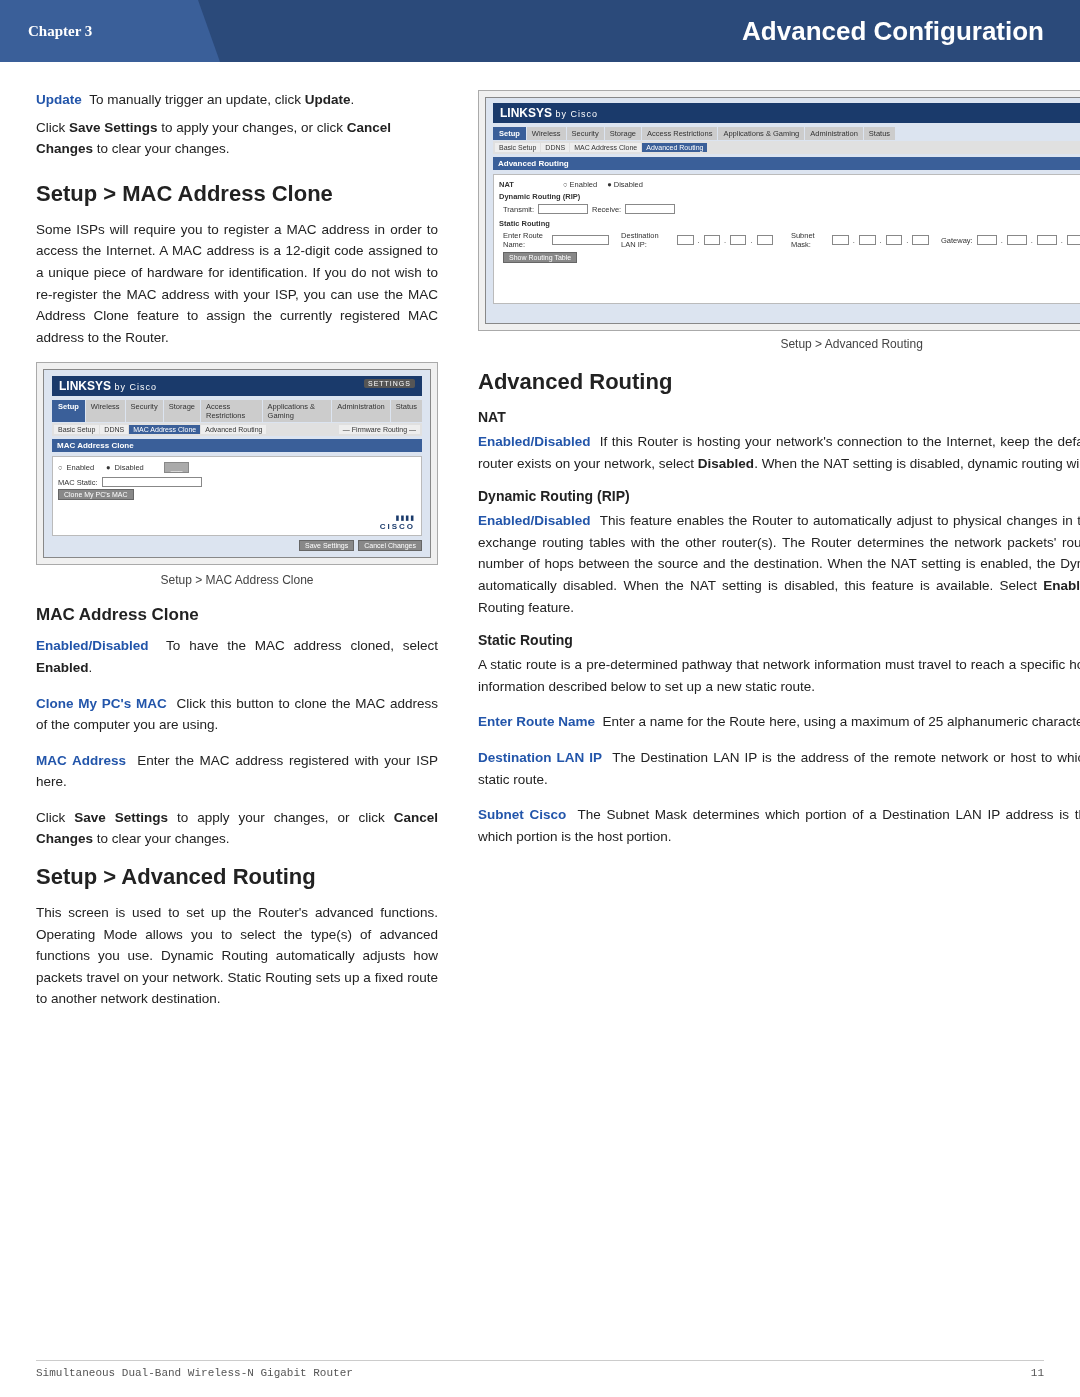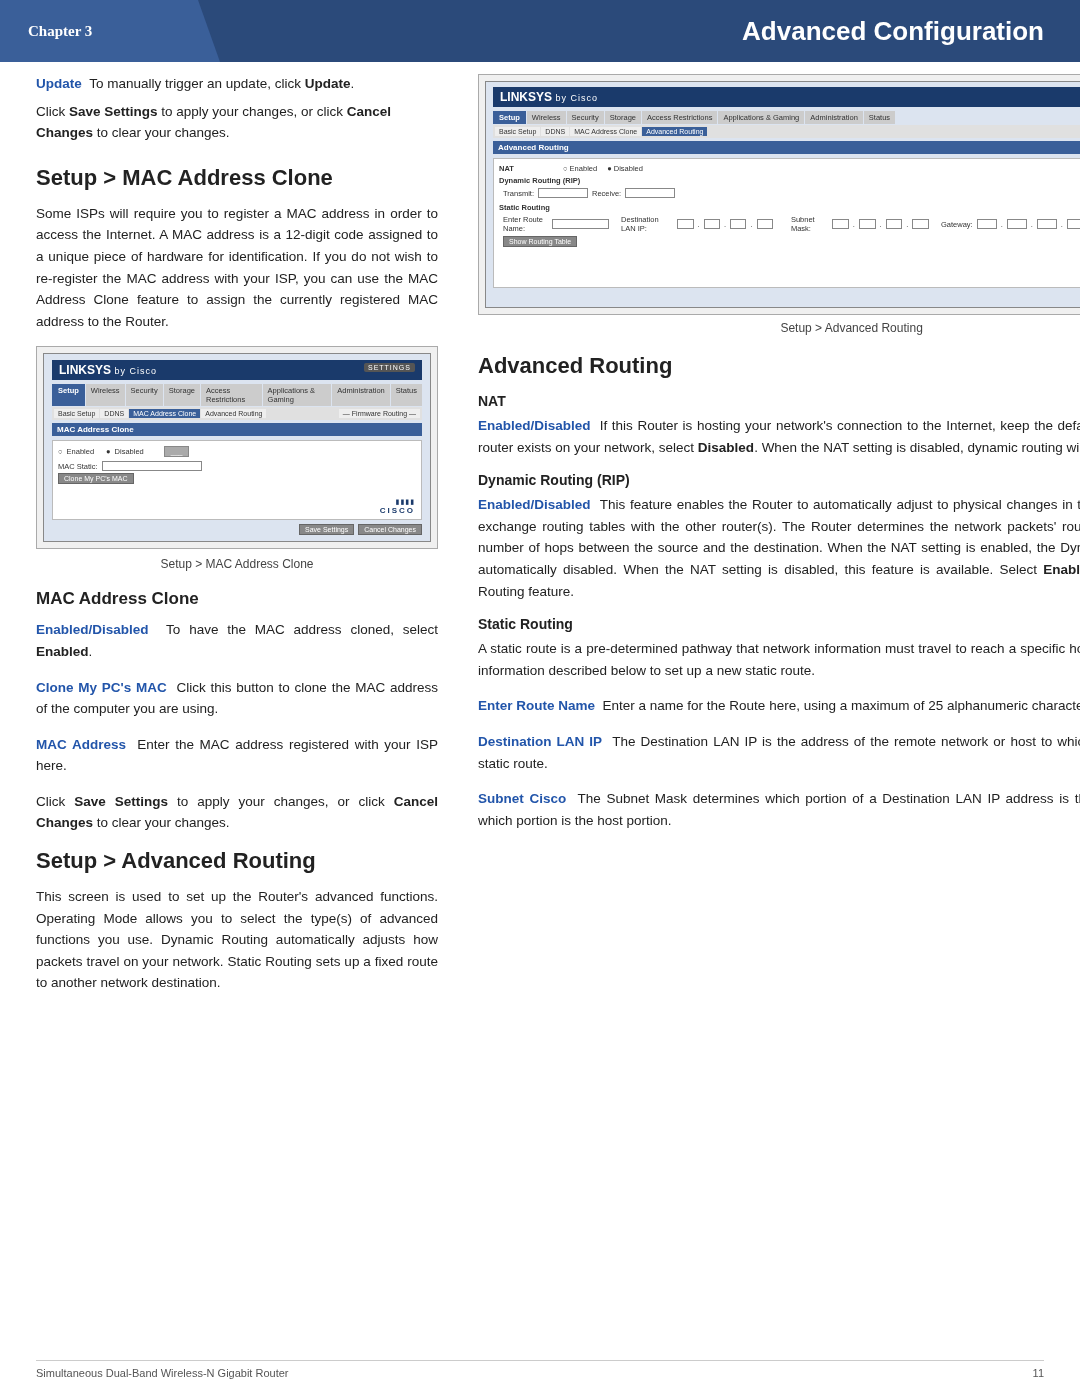--- a/index.html
+++ b/index.html
@@ -41,21 +41,21 @@
       padding-right: 36px;
       color: #fff;
       font-size: 26px;
       font-weight: bold;
     }
 
     
     .page-content {
       display: flex;
       gap: 0;
-      padding: 12px 36px 28px 36px;
+      padding: 28px 36px 28px 36px;
     }
     .left-col {
       flex: 0 0 430px;
       padding-right: 28px;
     }
     .right-col {
       flex: 1;
       padding-left: 12px;
     }
 
@@ -161,20 +161,21 @@
       bottom: 18px;
       left: 36px;
       right: 36px;
       display: flex;
       justify-content: space-between;
       align-items: center;
       font-size: 11px;
       color: #555;
       border-top: 1px solid #ccc;
       padding-top: 6px;
+      font-family: Liberation Mono, monospace;
     }
   </style>
 </head>
 <body>
 
 <div class="header">
   <div class="header-chapter">
     <span>Chapter 3</span>
   </div>
   <div class="header-title">

